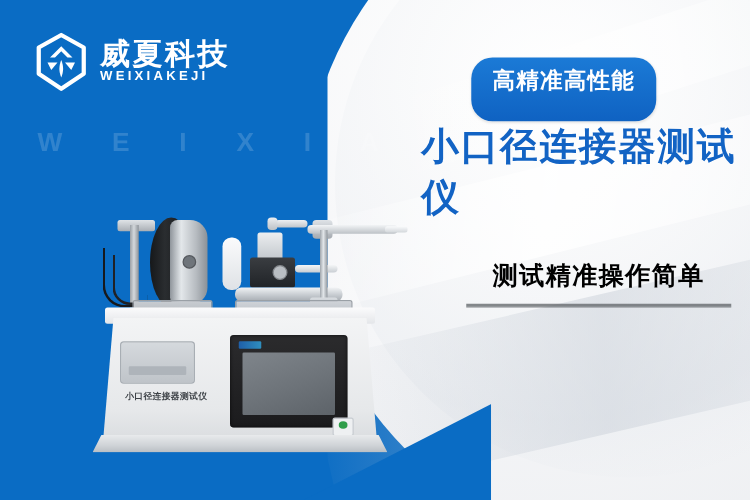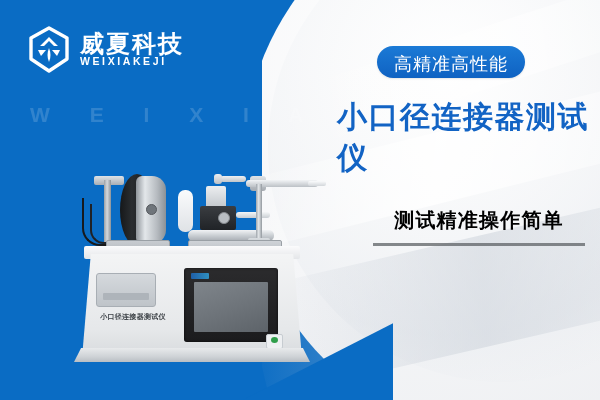--- a/index.html
+++ b/index.html
@@ -54,23 +54,23 @@
   
   .watermark{
     position:absolute;left:30px;top:103px;
     font-size:21px;letter-spacing:17px;font-weight:700;
     color:rgba(255,255,255,.16);white-space:nowrap;
   }
 
   
   .badge{
     position:absolute;left:377px;top:46px;
-    padding:6px 17px 2px;border-radius:17px;
+    padding:6px 17px 21px;border-radius:17px;
     background:linear-gradient(180deg,#1b7ad6 0%,#0f62c2 100%);
-    color:#fff;font-size:18px;font-weight:normal;letter-spacing:1px;
+    color:#fff;font-size:18px;font-weight:bold;letter-spacing:1px;
     box-shadow:0 1px 2px rgba(0,0,0,.10);
   }
   .headline{
     position:absolute;left:337px;top:97px;
     font-size:30px;font-weight:bold;letter-spacing:1.5px;color:#1263c4;
     text-shadow:0 1px 1px rgba(255,255,255,.6);
   }
   .features{position:absolute;left:373px;top:200px;width:212px;}
   .feature-row{
     font-size:20px;font-weight:bold;color:#000000;letter-spacing:1.2px;

